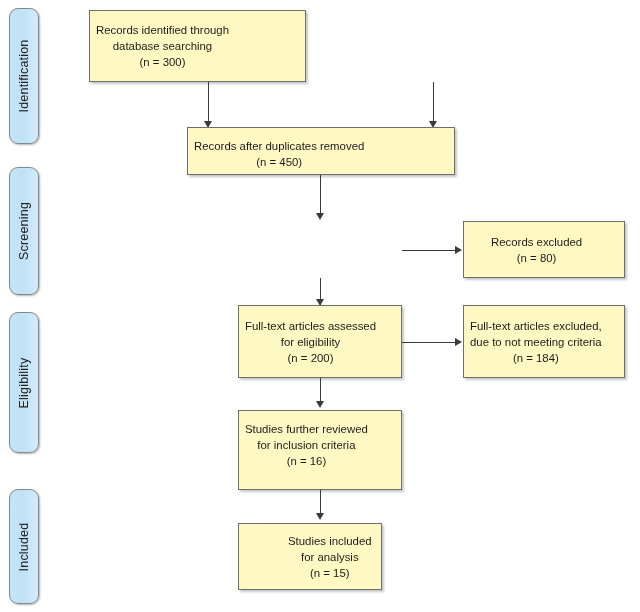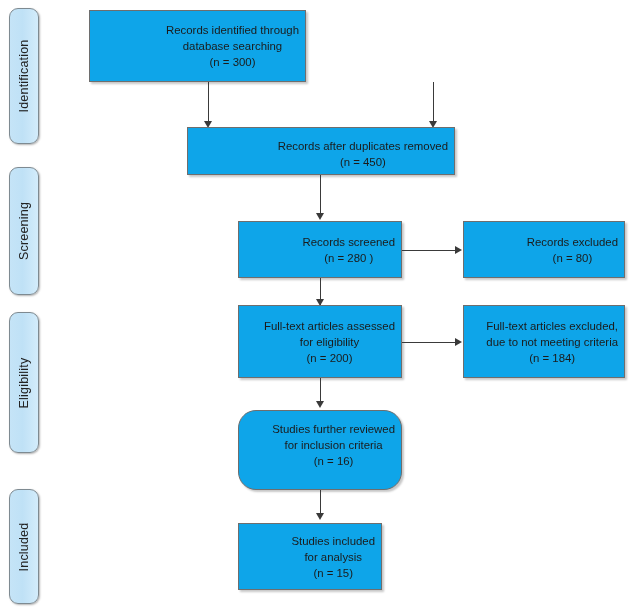--- a/index.html
+++ b/index.html
@@ -34,26 +34,26 @@
     transform-origin: center center;
     white-space: nowrap;
     font-size: 12.5px;
     color: #222222;
     letter-spacing: 0.2px;
   }
   
   .node {
     position: absolute;
     box-sizing: border-box;
-    background: #0ea5e9;
+    background: #fef9c3;
     border: 1px solid #6e6e6e;
     box-shadow: 2px 2px 2px rgba(0,0,0,0.22);
     display: flex;
     align-items: center;
-    justify-content: flex-end;
+    justify-content: flex-start;
     text-align: center;
   }
   .node-text {
     font-size: 11.4px;
     line-height: 16px;
     color: #1b1b1b;
     padding: 0 6px;
     white-space: pre-line;
   }
   .node.top-align .node-text {
@@ -123,24 +123,20 @@
   <div class="arrow-down" style="left:428.5px; top:121px;"></div>
 
   <div class="node top-align" style="left:187px; top:127px; width:268px; height:48px;">
     <span class="node-text">Records after duplicates removed
 (n =  450)</span>
   </div>
 
   <div class="vline" style="left:320px; top:175px; height:40px;"></div>
   <div class="arrow-down" style="left:315.5px; top:213px;"></div>
 
-  <div class="node" style="left:238px; top:221px; width:164px; height:57px;">
-    <span class="node-text">Records screened
-(n =  280 )</span>
-  </div>
 
   <div class="hline" style="left:402px; top:250px; width:54px;"></div>
   <div class="arrow-right" style="left:455px; top:245.5px;"></div>
 
   <div class="node" style="left:463px; top:221px; width:162px; height:57px;padding-left:21px;">
     <span class="node-text">Records excluded
 (n = 80)</span>
   </div>
 
   <div class="vline" style="left:320px; top:278px; height:27px;"></div>
@@ -157,21 +153,21 @@
 
   <div class="node" style="left:463px; top:305px; width:162px; height:73px;">
     <span class="node-text">Full-text articles excluded,
 due to not meeting criteria
 (n = 184)</span>
   </div>
 
   <div class="vline" style="left:320px; top:378px; height:28px;"></div>
   <div class="arrow-down" style="left:315.5px; top:401px;"></div>
 
-  <div class="node top-align" style="left:238px; top:410px; width:164px; height:80px;border-radius:18px;">
+  <div class="node top-align" style="left:238px; top:410px; width:164px; height:80px;">
     <span class="node-text">Studies further reviewed
 for inclusion criteria
 (n = 16)</span>
   </div>
 
   <div class="vline" style="left:320px; top:490px; height:26px;"></div>
   <div class="arrow-down" style="left:315.5px; top:513px;"></div>
 
   <div class="node" style="left:238px; top:523px; width:144px; height:67px;padding-left:43px;">
     <span class="node-text">Studies included

